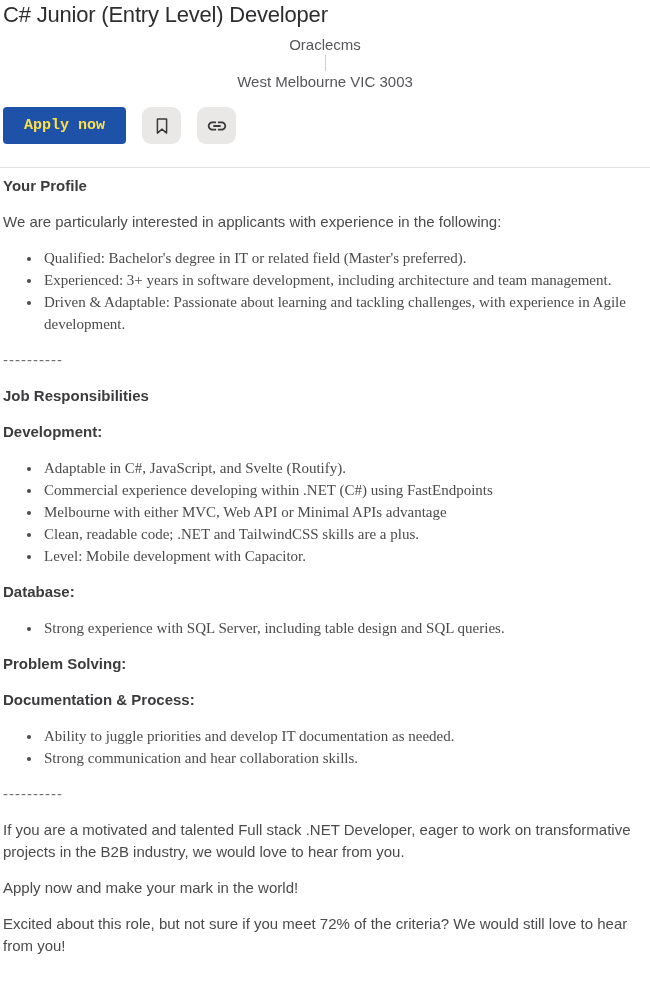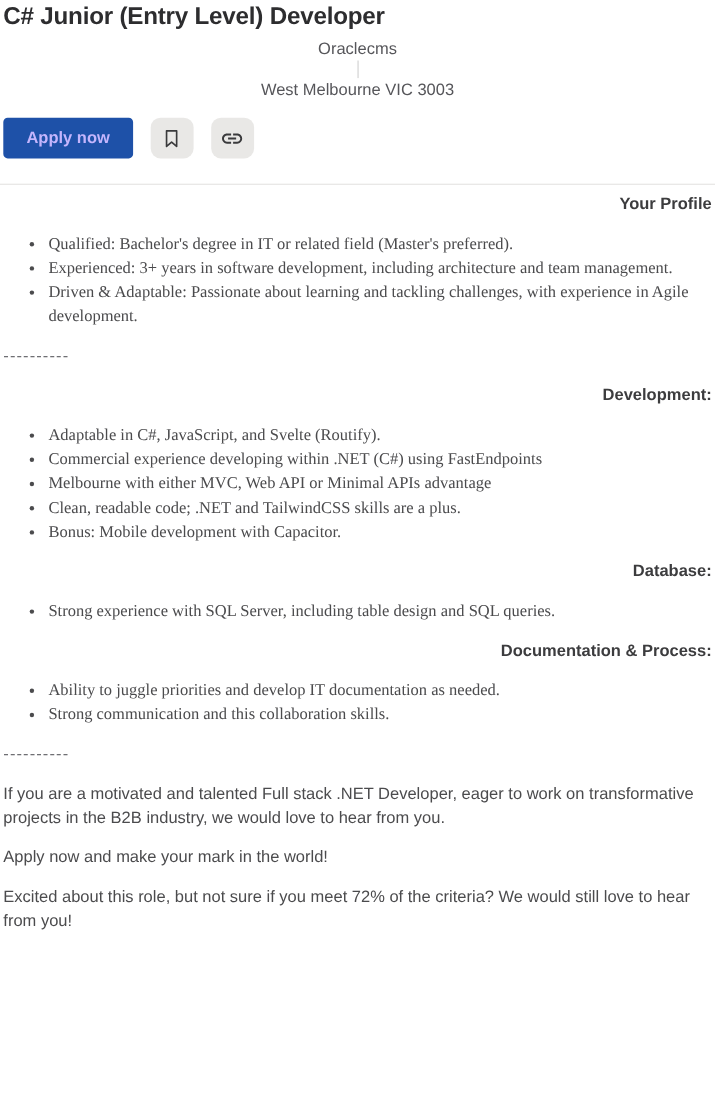--- a/index.html
+++ b/index.html
@@ -8,21 +8,21 @@
     width: 650px;
     font-family: "Liberation Sans", sans-serif;
     color: #4b4b4d;
     -webkit-font-smoothing: antialiased;
   }
   .page { width: 650px; overflow: hidden; }
   .job-header { padding: 2px 3px 0 3px; }
   .job-title {
     font-size: 22px;
     line-height: 26px;
-    font-weight: 700;
+    font-weight: 400;
     color: #2d2d2f;
     letter-spacing: -0.2px;
   }
   .job-meta {
     margin-top: 6px;
     display: flex;
     align-items: center;
     font-size: 15px;
     line-height: 21px;
     color: #56565a;
@@ -37,22 +37,22 @@
   .actions {
     margin-top: 15px;
     display: flex;
     align-items: center;
     gap: 16px;
   }
   .apply-btn {
     height: 37px;
     padding: 0 21px;
     background: var(--apply-blue, #1e51a8);
-    color: #c4b5fd;
-    font-family: Liberation Sans, sans-serif;
+    color: #fde047;
+    font-family: Liberation Mono, monospace;
     font-size: 15px;
     font-weight: 700;
     border: none;
     border-radius: 4px;
     cursor: pointer;
   }
   .icon-btn {
     width: 39px;
     height: 37px;
     display: flex;
@@ -74,21 +74,20 @@
     font-size: 15px;
     line-height: 22px;
     color: #4b4b4d;
   }
   .job-description h2 {
     font-size: 15px;
     line-height: 22px;
     font-weight: 700;
     color: #3c3c3e;
     margin: 14px 0;
-    text-align: right;
   }
   .job-description h2.first { margin-top: 7px; }
   .job-description p { margin: 14px 0; }
   .job-description ul { margin: 14px 0; padding-left: 39px; font-family: Liberation Serif, serif; }
   .job-description li { padding-left: 2px; }
   .dashes { color: #6f6f73; letter-spacing: 1px; }
 </style>
 </head>
 <body>
 
@@ -122,48 +121,51 @@
         </span>
       </button>
     </div>
   </header>
 
   <hr class="divider">
 
   <article class="job-description">
 
     <h2 class="first">Your Profile</h2>
+    <p>We are particularly interested in applicants with experience in the following:</p>
     <ul>
       <li>Qualified: Bachelor's degree in IT or related field (Master's preferred).</li>
       <li>Experienced: 3+ years in software development, including architecture and team management.</li>
       <li>Driven &amp; Adaptable: Passionate about learning and tackling challenges, with experience in Agile development.</li>
     </ul>
 
     <p class="dashes">----------</p>
 
+    <h2>Job Responsibilities</h2>
 
     <h2>Development:</h2>
     <ul>
       <li>Adaptable in C#, JavaScript, and Svelte (Routify).</li>
       <li>Commercial experience developing within .NET (C#) using FastEndpoints</li>
       <li>Melbourne with either MVC, Web API or Minimal APIs advantage</li>
       <li>Clean, readable code; .NET and TailwindCSS skills are a plus.</li>
-      <li>Bonus: Mobile development with Capacitor.</li>
+      <li>Level: Mobile development with Capacitor.</li>
     </ul>
 
     <h2>Database:</h2>
     <ul>
       <li>Strong experience with SQL Server, including table design and SQL queries.</li>
     </ul>
 
+    <h2>Problem Solving:</h2>
 
     <h2>Documentation &amp; Process:</h2>
     <ul>
       <li>Ability to juggle priorities and develop IT documentation as needed.</li>
-      <li>Strong communication and this collaboration skills.</li>
+      <li>Strong communication and hear collaboration skills.</li>
     </ul>
 
     <p class="dashes">----------</p>
 
     <p>If you are a motivated and talented Full stack .NET Developer, eager to work on transformative projects in the B2B industry, we would love to hear from you.</p>
     <p>Apply now and make your mark in the world!</p>
     <p>Excited about this role, but not sure if you meet 72% of the criteria? We would still love to hear from you!</p>
 
   </article>
 </div>

